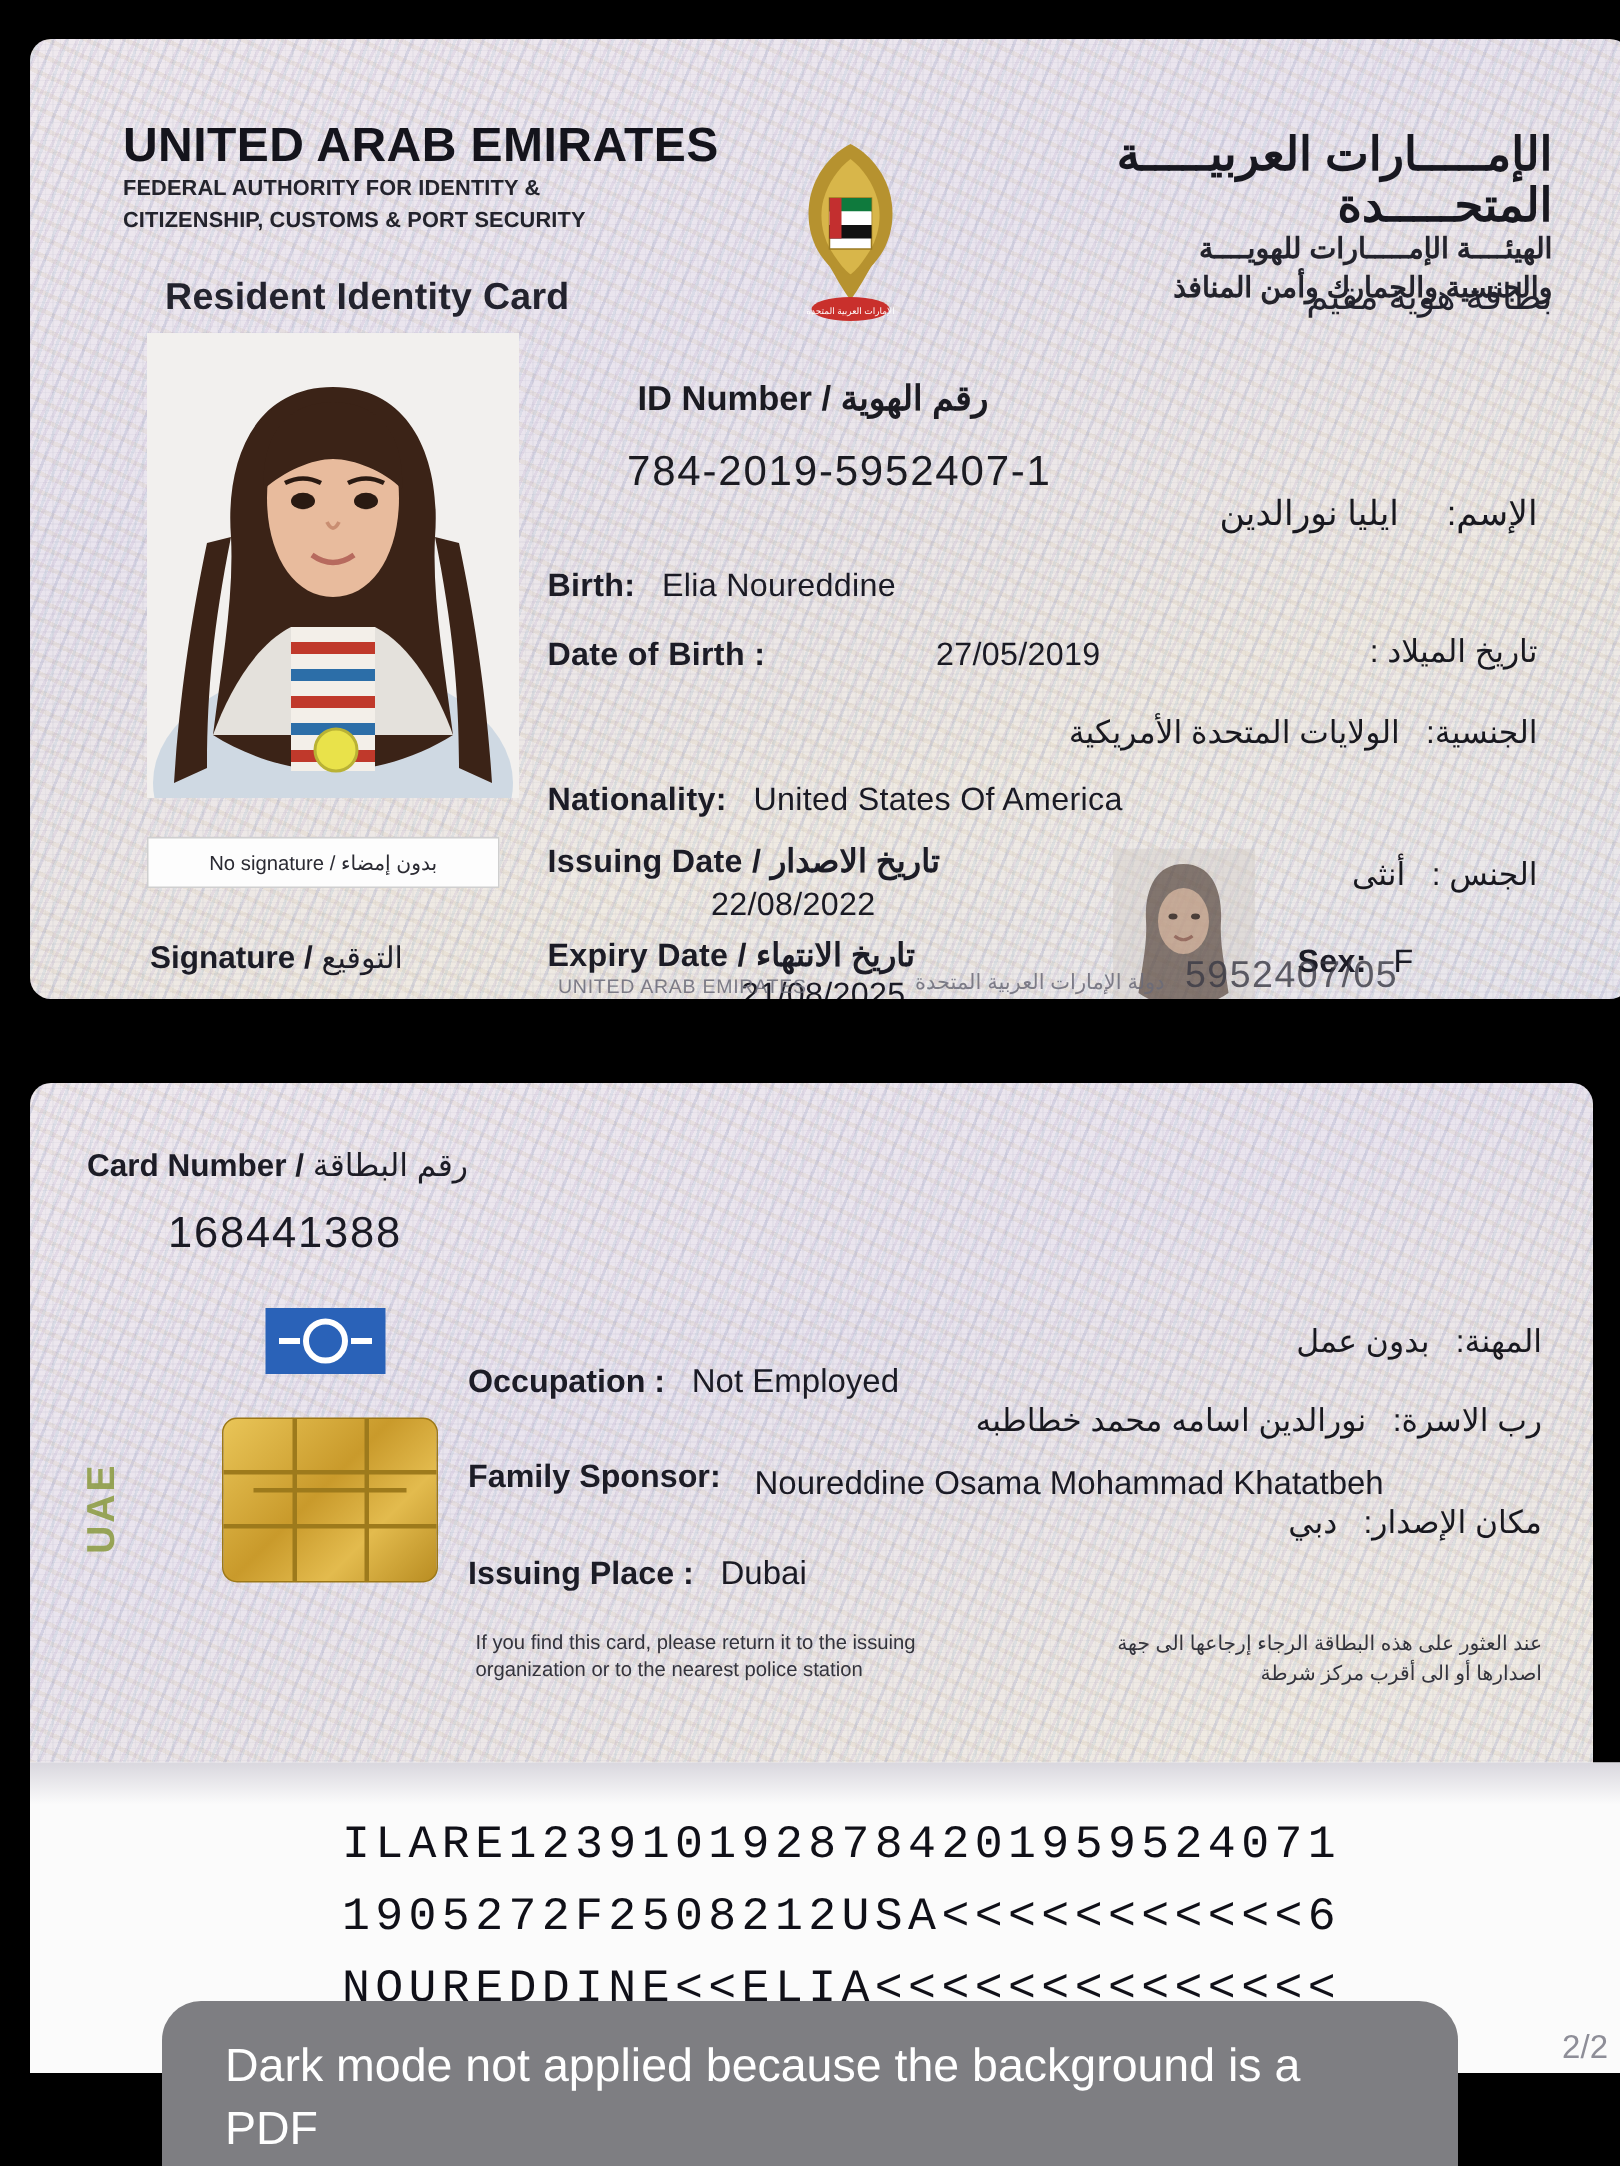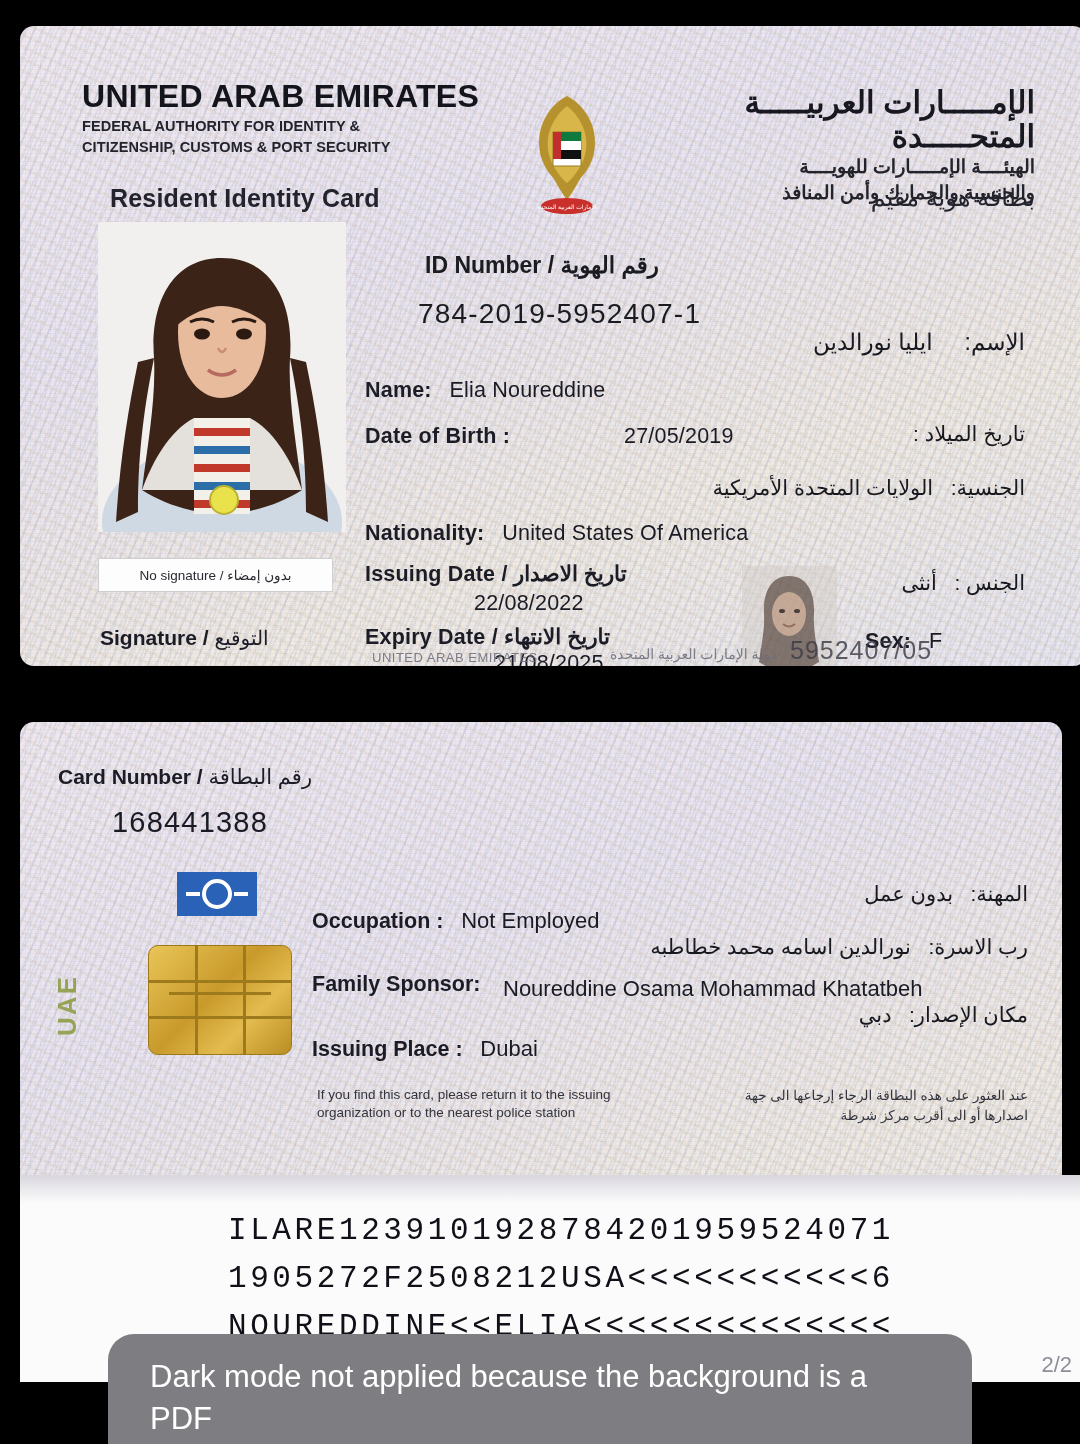--- a/index.html
+++ b/index.html
@@ -469,21 +469,21 @@
     <div class="f-row idnum-label">ID Number / رقم الهوية</div>
     <div class="f-row idnum-value">784-2019-5952407-1</div>
 
     <div class="f-row name-ar ar-txt">
       <span>الإسم:</span>
       &nbsp;&nbsp;&nbsp;
       <span>ايليا نورالدين</span>
     </div>
 
     <div class="f-row name-row">
-      <span class="f-label">Name:</span>
+      <span class="f-label">Birth:</span>
       &nbsp;&nbsp;
       <span class="f-value">Elia Noureddine</span>
     </div>
 
     <div class="f-row dob-row f-label">Date of Birth :</div>
     <div class="f-row dob-value f-value">27/05/2019</div>
     <div class="f-row dob-ar ar-txt">تاريخ الميلاد :</div>
 
     <div class="f-row nat-ar ar-txt">
       <span>الجنسية:</span>

